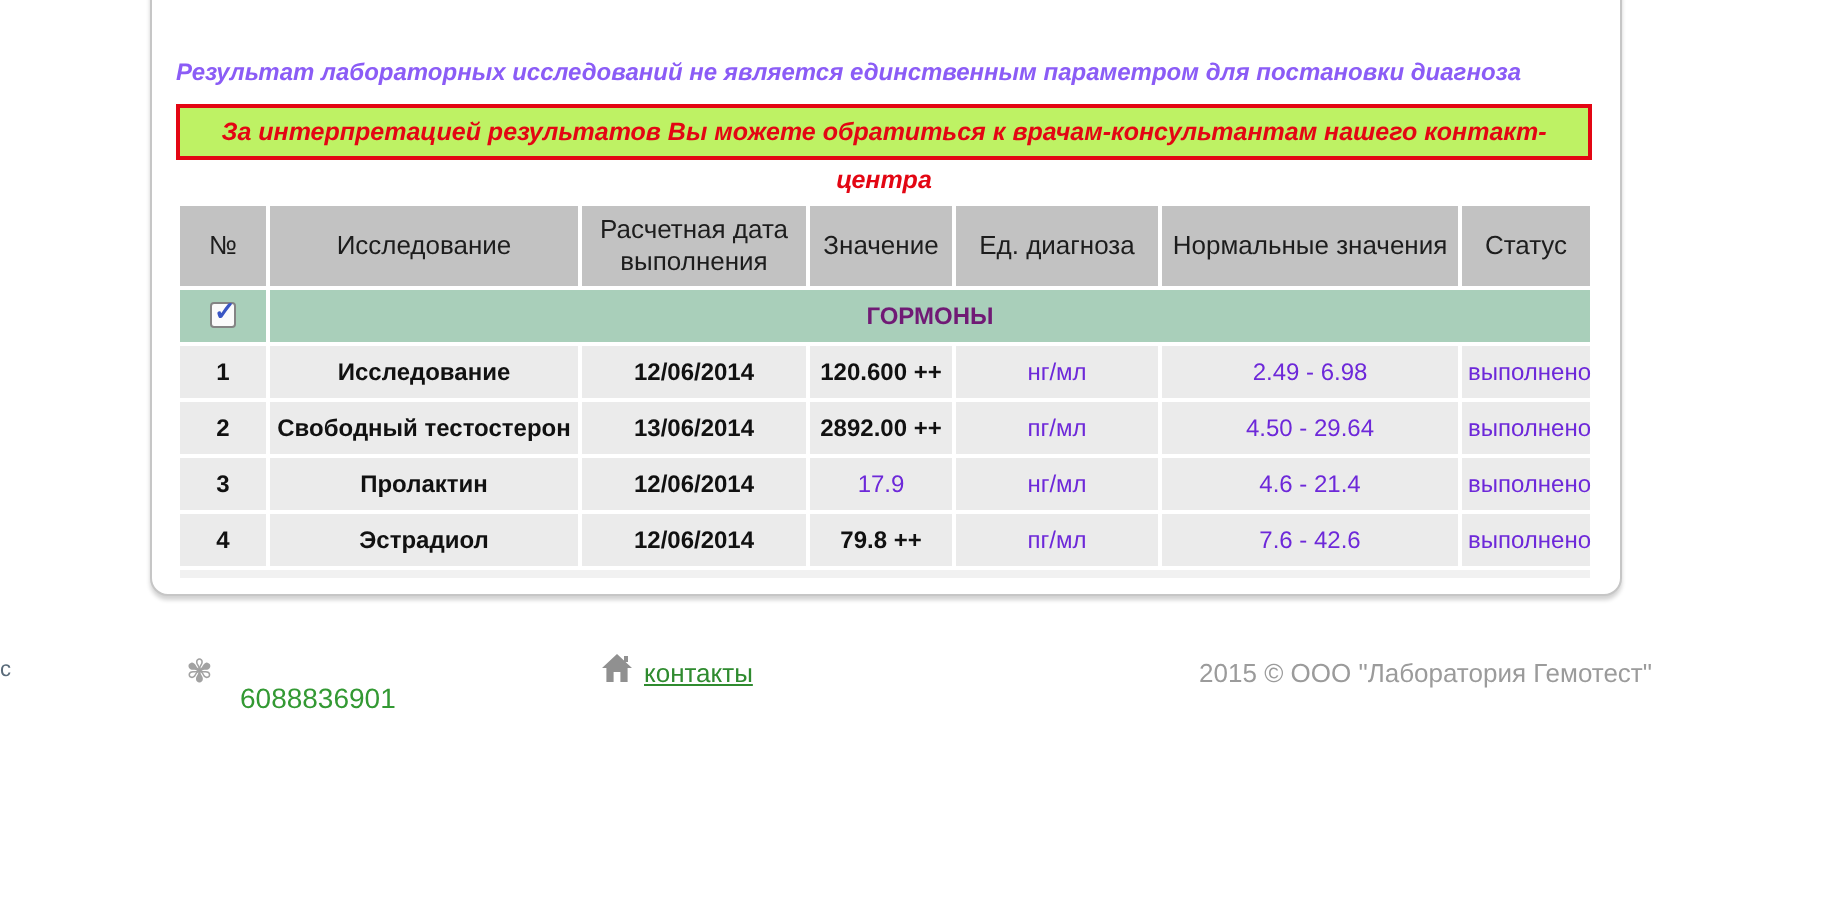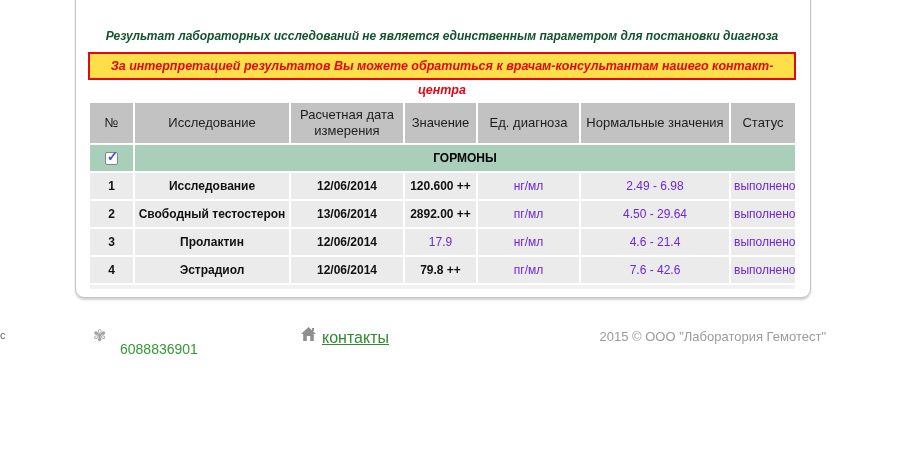--- a/index.html
+++ b/index.html
@@ -4,53 +4,53 @@
 <style>
   * { margin:0; padding:0; box-sizing:border-box; }
   html,body { width:916px; height:460px; background:#ffffff; overflow:hidden;
               font-family:"Liberation Sans", sans-serif; position:relative; }
 
   .panel { position:absolute; left:75px; top:-14px; width:736px; height:312px;
            background:#ffffff; border:1px solid #c6c6c6; border-radius:9px;
            box-shadow:0 2px 2px rgba(0,0,0,0.18); }
 
   .disclaimer { position:absolute; left:88px; top:29px; width:708px;
-                text-align:center; font-size:12px; font-weight:bold; font-style:italic;
-                color:#14532d; }
+                font-size:12px; font-weight:bold; font-style:italic;
+                color:#8b5cf6; }
 
   .notice { position:absolute; left:88px; top:52px; width:708px; height:28px;
             border:2px solid #e30613; color:#e30613; font-size:12.5px;
             font-weight:bold; font-style:italic; text-align:center; line-height:24px;
-            background:#fde047; }
+            background:#bef264; }
 
   table.results { position:absolute; left:88px; top:101px; width:709px;
                   border-collapse:separate; border-spacing:2px; table-layout:fixed;
                   background:#ffffff; }
   table.results th { background:#c2c2c2; height:40px; font-size:13px; font-weight:normal;
                      color:#1d1d1d; text-align:center; vertical-align:middle;
                      padding:0 3px; line-height:1.25; }
   tr.section td { background:#a9cfba; height:26px; vertical-align:middle; }
-  tr.section .section-title { text-align:center; font-size:12px; font-weight:bold; color:#000000; }
+  tr.section .section-title { text-align:center; font-size:12px; font-weight:bold; color:#701a75; }
   tr.datarow td { background:#ebebeb; height:26px; font-size:12px; color:#6d28d9;
                   text-align:center; vertical-align:middle; padding:0 3px; }
   tr.datarow td.bold { font-weight:bold; color:#111111; }
   tr.tail td { background:#f1f1f1; height:4px; }
 
   .checkbox { display:inline-block; width:13px; height:13px; background:#fbfbfb;
               border:1px solid #848484; border-radius:2px; position:relative;
               cursor:pointer; vertical-align:middle; }
   .checkbox .tick { position:absolute; left:1px; top:-4px; font-size:13px;
                     color:#3a56c4; font-weight:bold; }
 
   .footer-item { position:absolute; white-space:nowrap; }
   .edge-text { left:0px; top:329px; font-size:11px; color:#5a6b7a; }
   .flower { left:93px; top:326px; font-size:16px; color:#a2a2a2; }
   .phone { left:120px; top:341px; font-size:14px; color:#339933; }
   .home { left:301px; top:327px; }
-  .contacts { left:322px; top:329px; font-size:16px; color:#2f8b2f;
+  .contacts { left:322px; top:329px; font-size:13px; color:#2f8b2f;
               text-decoration:underline; cursor:pointer; }
   .copyright { right:90px; top:329px; font-size:13px; color:#9b9b9b; }
 </style>
 </head>
 <body>
 
 <div class="panel"></div>
 
 <div class="disclaimer">Результат лабораторных исследований не является единственным параметром для постановки диагноза</div>
 
@@ -63,21 +63,21 @@
       <col style="width:112px">
     <col style="width:71px">
       <col style="width:101px">
       <col style="width:148px">
     <col style="width:64px">
   </colgroup>
   <thead>
     <tr>
       <th>№</th>
       <th>Исследование</th>
-      <th>Расчетная дата измерения</th>
+      <th>Расчетная дата выполнения</th>
       <th>Значение</th>
       <th>Ед. диагноза</th>
       <th>Нормальные значения</th>
       <th>Статус</th>
     </tr>
   </thead>
   <tbody>
     <tr class="section">
       <td style="text-align:center;">
         <span class="checkbox"><span class="tick">✓</span></span>

